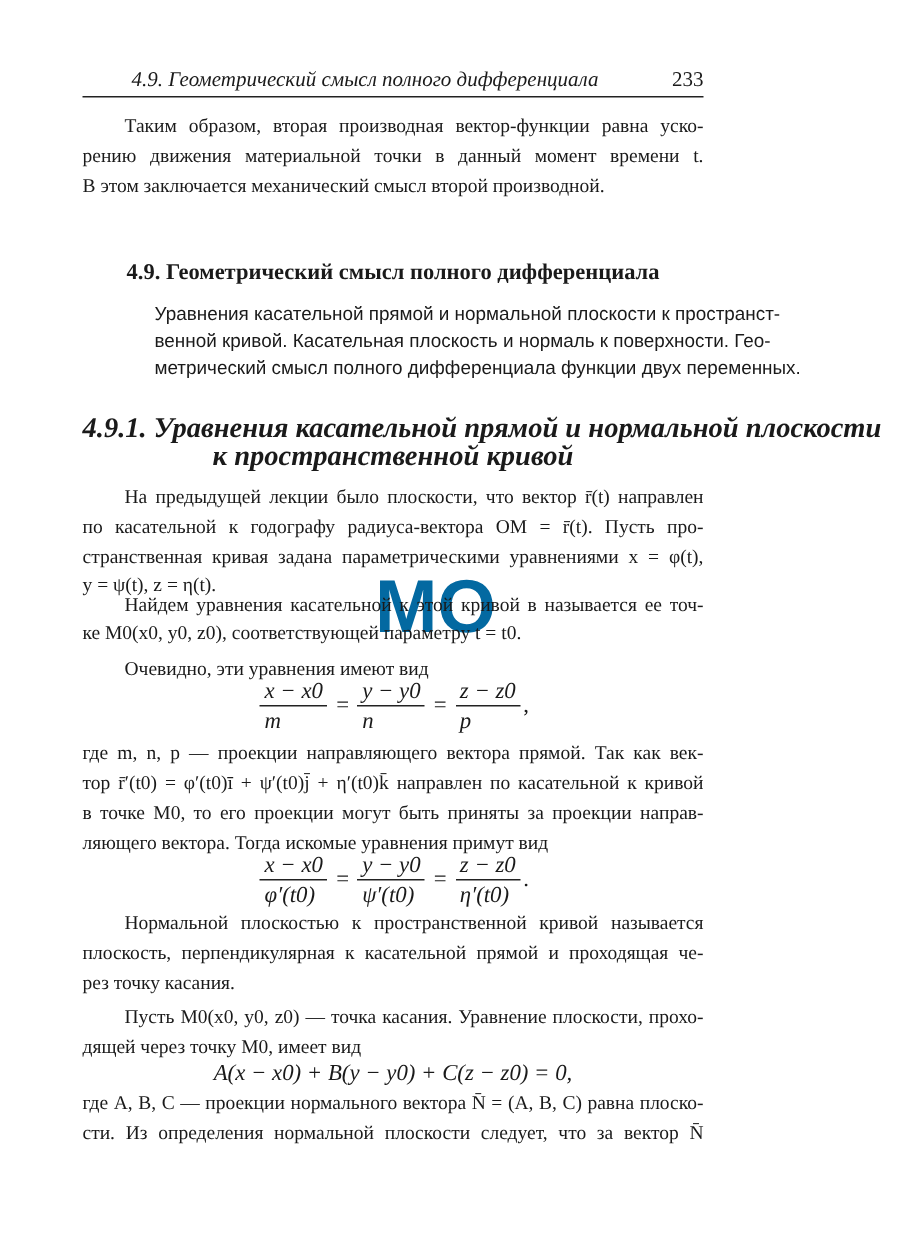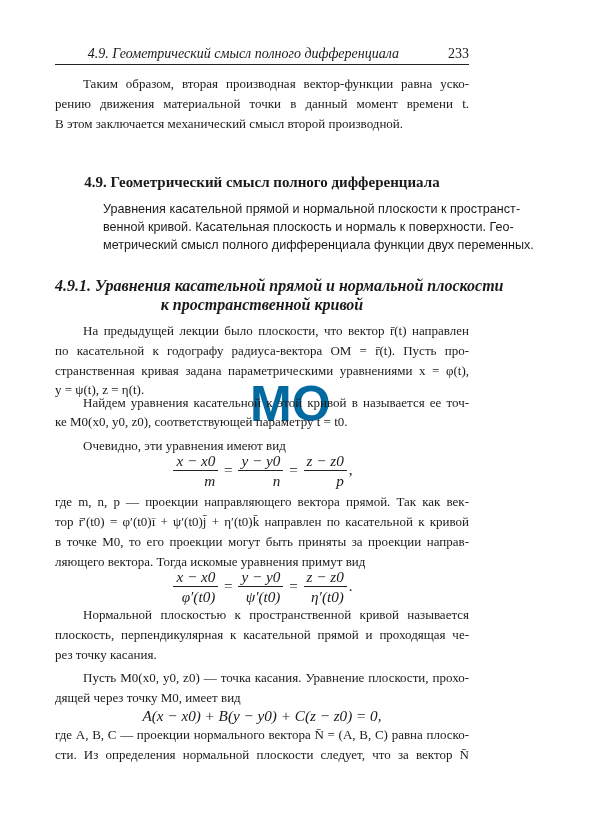--- a/index.html
+++ b/index.html
@@ -10,23 +10,23 @@
          border-bottom:1px solid #222; font-size:14px; }
   .running-head .title { position:absolute; right:70px; top:2px; font-style:italic; }
   .running-head .pgnum { position:absolute; right:0; top:2px;text-align:center; }
   .line { position:absolute; left:0; width:414px; font-size:13px; line-height:20px;
           white-space:nowrap; text-align:justify; text-align-last:justify; }
   .line.last { text-align-last:left; }
   .indent { text-indent:28px; }
   .center { text-align:center; text-align-last:center; }
   .sec-title { font-weight:bold; font-size:15px; }
   .abstract { font-family:"Liberation Sans","DejaVu Sans",sans-serif; font-size:12.6px; line-height:18px; }
-  .sub-title { font-weight:bold; font-style:italic; font-size:16px; }
+  .sub-title { font-weight:bold; font-style:italic; font-size:19px; }
   i, .m { font-style:italic; }
-  .frac { display:inline-flex; flex-direction:column; align-items:flex-end; vertical-align:middle; margin:0 2px; font-style:italic; }
+  .frac { display:inline-flex; flex-direction:column; align-items:flex-start; vertical-align:middle; margin:0 2px; font-style:italic; }
   .frac .num { border-bottom:1px solid #222; padding:0 3px; line-height:18px; }
   .frac .den { padding:0 3px; line-height:20px; }
   .formula { position:absolute; left:0; width:414px; text-align:center; font-size:15.2px; }
   .watermark { position:absolute; left:250px; top:375px; width:130px; height:60px;
           color:#0369a1; font-size:50px; font-family:"Liberation Sans",sans-serif; font-weight:bold; }
 </style>
 </head>
 <body>
 
 <div class="watermark">MO</div>

